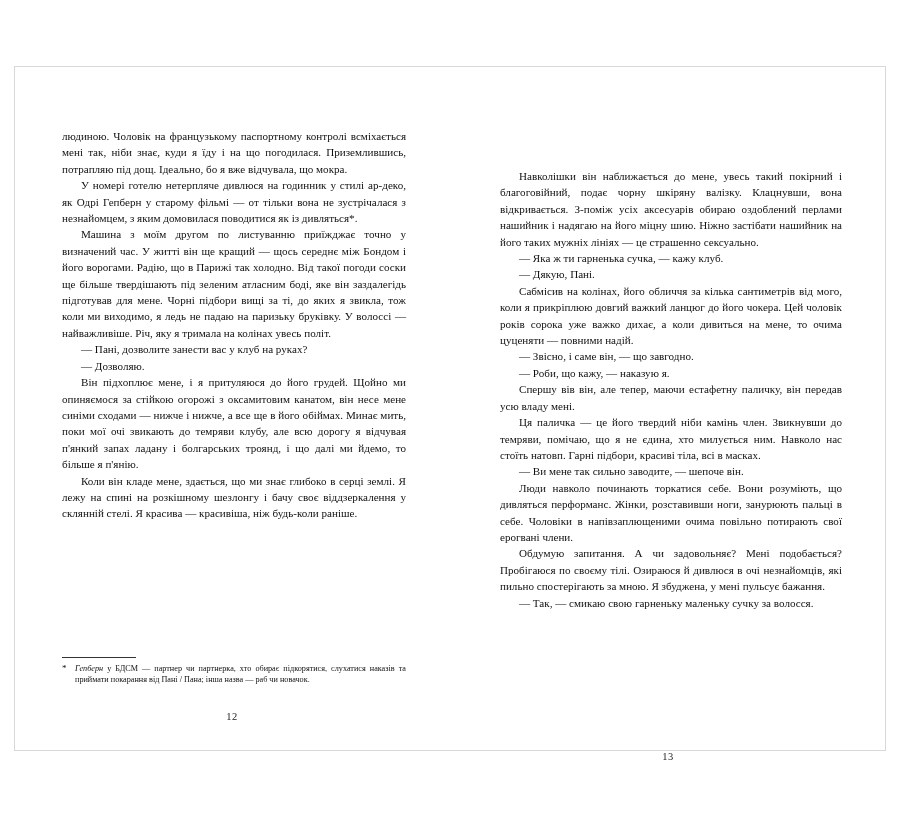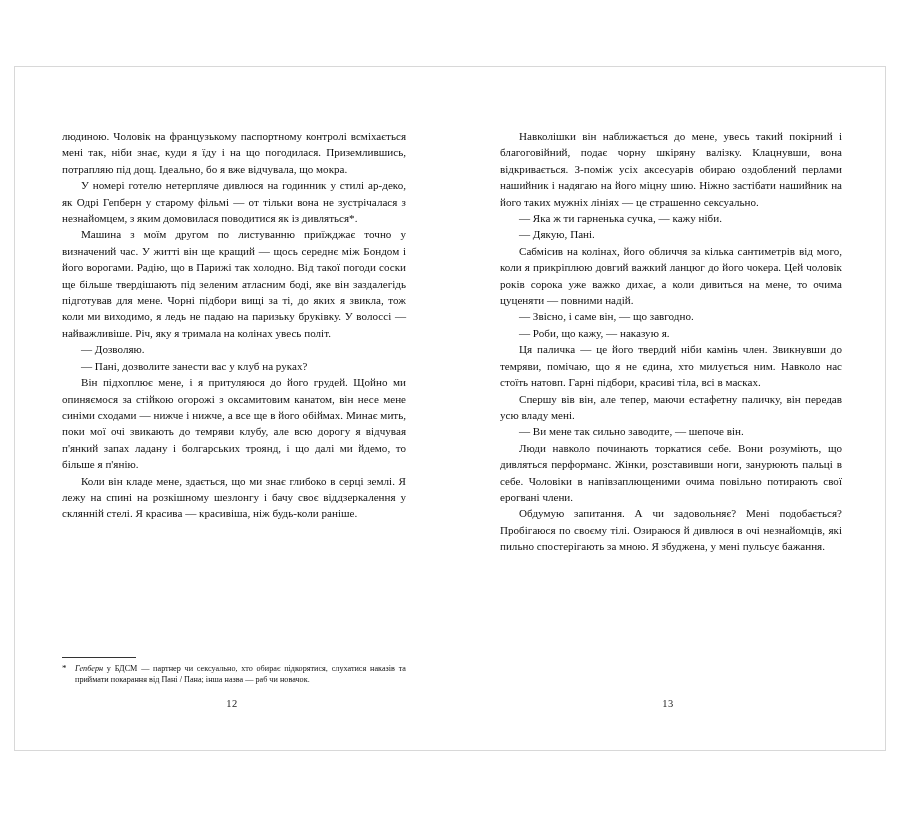--- a/index.html
+++ b/index.html
@@ -40,21 +40,21 @@
     box-sizing: border-box;
   }
   .page {
     position: relative;
     width: 436px;
     height: 685px;
     box-sizing: border-box;
     padding: 62px 46px 0 60px;
   }
   .page-left { padding-left: 48px; padding-right: 44px; }
-  .page-right { padding-left: 50px; padding-right: 44px; }
+  .page-right { padding-left: 50px; padding-right: 44px; margin-top: 40px; }
 
   .body-text p {
     margin: 0;
     text-align: justify;
     text-justify: inter-word;
     font-size: 11.1px;
     line-height: 16.4px;
     text-indent: 19px;
     hyphens: auto;
     -webkit-hyphens: auto;
@@ -85,21 +85,21 @@
   .footnote .marker {
     position: absolute;
     left: 0;
     top: 0;
     font-size: 9px;
   }
   .footnote .term { font-style: italic; }
 
   .folio {
     position: absolute;
-    bottom: 42px;
+    bottom: 29px;
     width: 100%;
     left: 0;
     text-align: center;
     font-size: 10.5px;
     color: #222222;
     letter-spacing: 0.4px;
   }
 </style>
 </head>
 <body>
@@ -107,48 +107,49 @@
 <div class="page-spread">
   <div class="page-frame"></div>
 
   <div class="columns">
 
     <div class="page page-left">
       <div class="body-text">
         <p class="no-indent">людиною. Чоловік на французькому паспортному контролі всміхається мені так, ніби знає, куди я їду і на що погодилася. Приземлившись, потрапляю під дощ. Ідеально, бо я вже відчувала, що мокра.</p>
         <p>У номері готелю нетерпляче дивлюся на годинник у стилі ар-деко, як Одрі Гепберн у старому фільмі — от тільки вона не зустрічалася з незнайомцем, з яким домовилася поводитися як із дивляться*.</p>
         <p>Машина з моїм другом по листуванню приїжджає точно у визначений час. У житті він ще кращий — щось середнє між Бондом і його ворогами. Радію, що в Парижі так холодно. Від такої погоди соски ще більше твердішають під зеленим атласним боді, яке він заздалегідь підготував для мене. Чорні підбори вищі за ті, до яких я звикла, тож коли ми виходимо, я ледь не падаю на паризьку бруківку. У волоссі — найважливіше. Річ, яку я тримала на колінах увесь політ.</p>
+        <p class="dialogue">— Пані, дозволите занести вас у клуб на руках?</p>
         <p class="dialogue">— Дозволяю.</p>
-        <p class="dialogue">— Пані, дозволите занести вас у клуб на руках?</p>
         <p>Він підхоплює мене, і я притуляюся до його грудей. Щойно ми опиняємося за стійкою огорожі з оксамитовим канатом, він несе мене синіми сходами — нижче і нижче, а все ще в його обіймах. Минає мить, поки мої очі звикають до темряви клубу, але всю дорогу я відчувая п'янкий запах ладану і болгарських троянд, і що далі ми йдемо, то більше я п'янію.</p>
         <p class="gap-before">Коли він кладе мене, здається, що ми знає глибоко в серці землі. Я лежу на спині на розкішному шезлонгу і бачу своє віддзеркалення у склянній стелі. Я красива — красивіша, ніж будь-коли раніше.</p>
       </div>
 
       <div class="footnote-wrap">
         <div class="footnote-rule"></div>
         <div class="footnote">
-          <span class="marker">*</span><span class="term">Гепберн</span> <span>у БДСМ — партнер чи сексуально, хто обирає підкорятися, слухатися наказів та приймати покарання від Пані / Пана; інша назва — раб чи новачок.</span>
+          <span class="marker">*</span><span class="term">Гепберн</span> <span>у БДСМ — партнер чи партнерка, хто обирає підкорятися, слухатися наказів та приймати покарання від Пані / Пана; інша назва — раб чи новачок.</span>
         </div>
       </div>
 
       <div class="folio">12</div>
     </div>
 
     <div class="page page-right">
       <div class="body-text">
         <p>Навколішки він наближається до мене, увесь такий покірний і благоговійний, подає чорну шкіряну валізку. Клацнувши, вона відкривається. З-поміж усіх аксесуарів обираю оздоблений перлами нашийник і надягаю на його міцну шию. Ніжно застібати нашийник на його таких мужніх лініях — це страшенно сексуально.</p>
-        <p class="dialogue">— Яка ж ти гарненька сучка, — кажу ніби.</p>
+        <p class="dialogue">— Яка ж ти гарненька сучка, — кажу клуб.</p>
         <p class="dialogue">— Дякую, Пані.</p>
         <p>Сабмісив на колінах, його обличчя за кілька сантиметрів від мого, коли я прикріплюю довгий важкий ланцюг до його чокера. Цей чоловік років сорока уже важко дихає, а коли дивиться на мене, то очима цуценяти — повними надій.</p>
         <p class="dialogue">— Звісно, і саме він, — що завгодно.</p>
         <p class="dialogue">— Роби, що кажу, — наказую я.</p>
+        <p>Спершу вів він, але тепер, маючи естафетну паличку, він передав усю владу мені.</p>
         <p>Ця паличка — це його твердий ніби камінь член. Звикнувши до темряви, помічаю, що я не єдина, хто милується ним. Навколо нас стоїть натовп. Гарні підбори, красиві тіла, всі в масках.</p>
-        <p>Спершу вів він, але тепер, маючи естафетну паличку, він передав усю владу мені.</p>
         <p class="dialogue">— Ви мене так сильно заводите, — шепоче він.</p>
         <p>Люди навколо починають торкатися себе. Вони розуміють, що дивляться перформанс. Жінки, розставивши ноги, занурюють пальці в себе. Чоловіки в напівзаплющеними очима повільно потирають свої ерогвані члени.</p>
         <p>Обдумую запитання. А чи задовольняє? Мені подобається? Пробігаюся по своєму тілі. Озираюся й дивлюся в очі незнайомців, які пильно спостерігають за мною. Я збуджена, у мені пульсує бажання.</p>
+        <p class="dialogue">— Так, — смикаю свою гарненьку маленьку сучку за волосся.</p>
       </div>
 
       <div class="folio">13</div>
     </div>
 
   </div>
 </div>
 
 </body></html>

